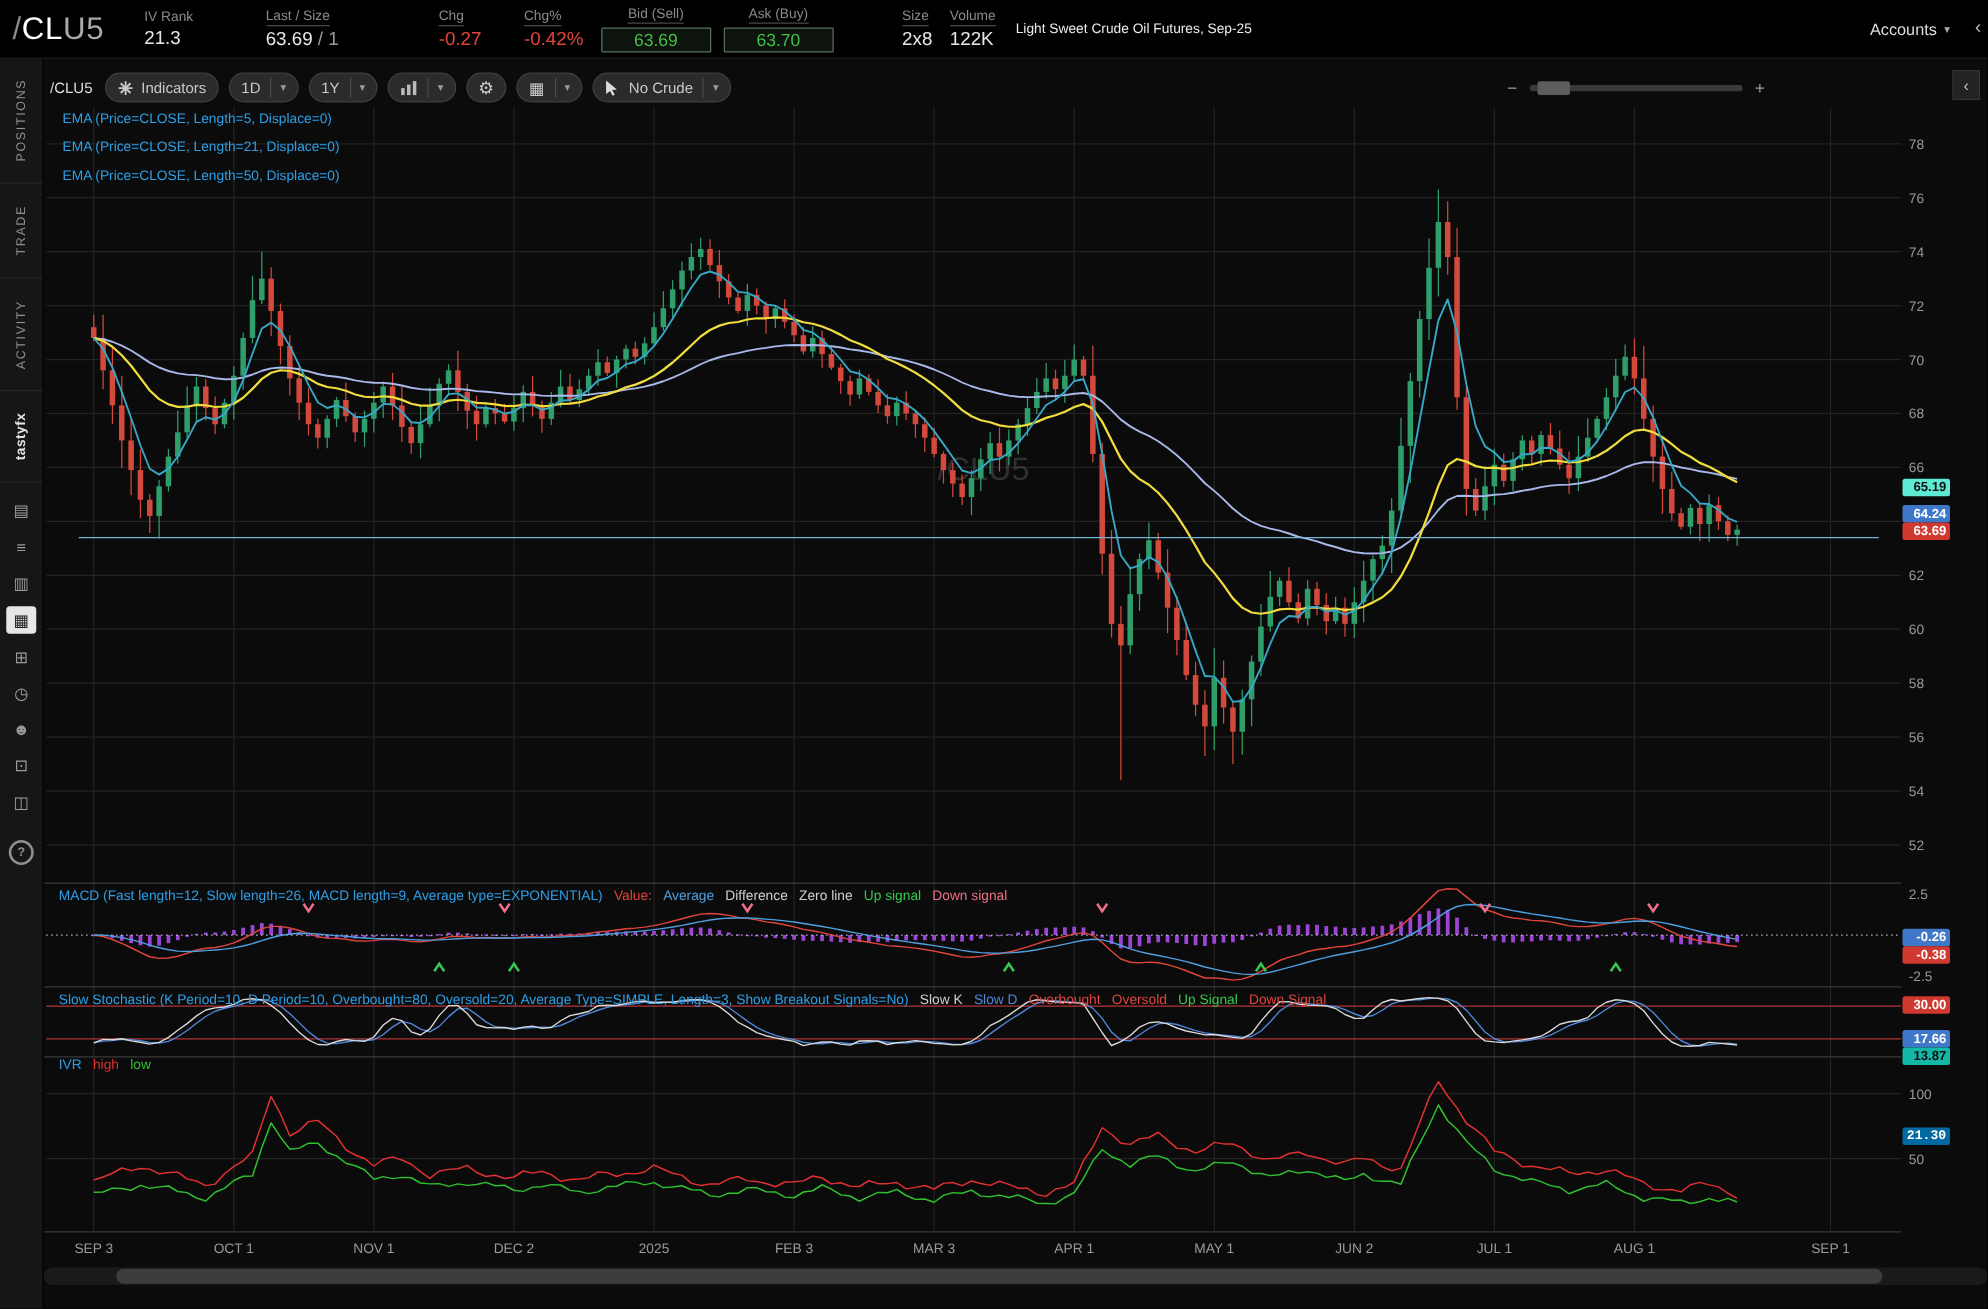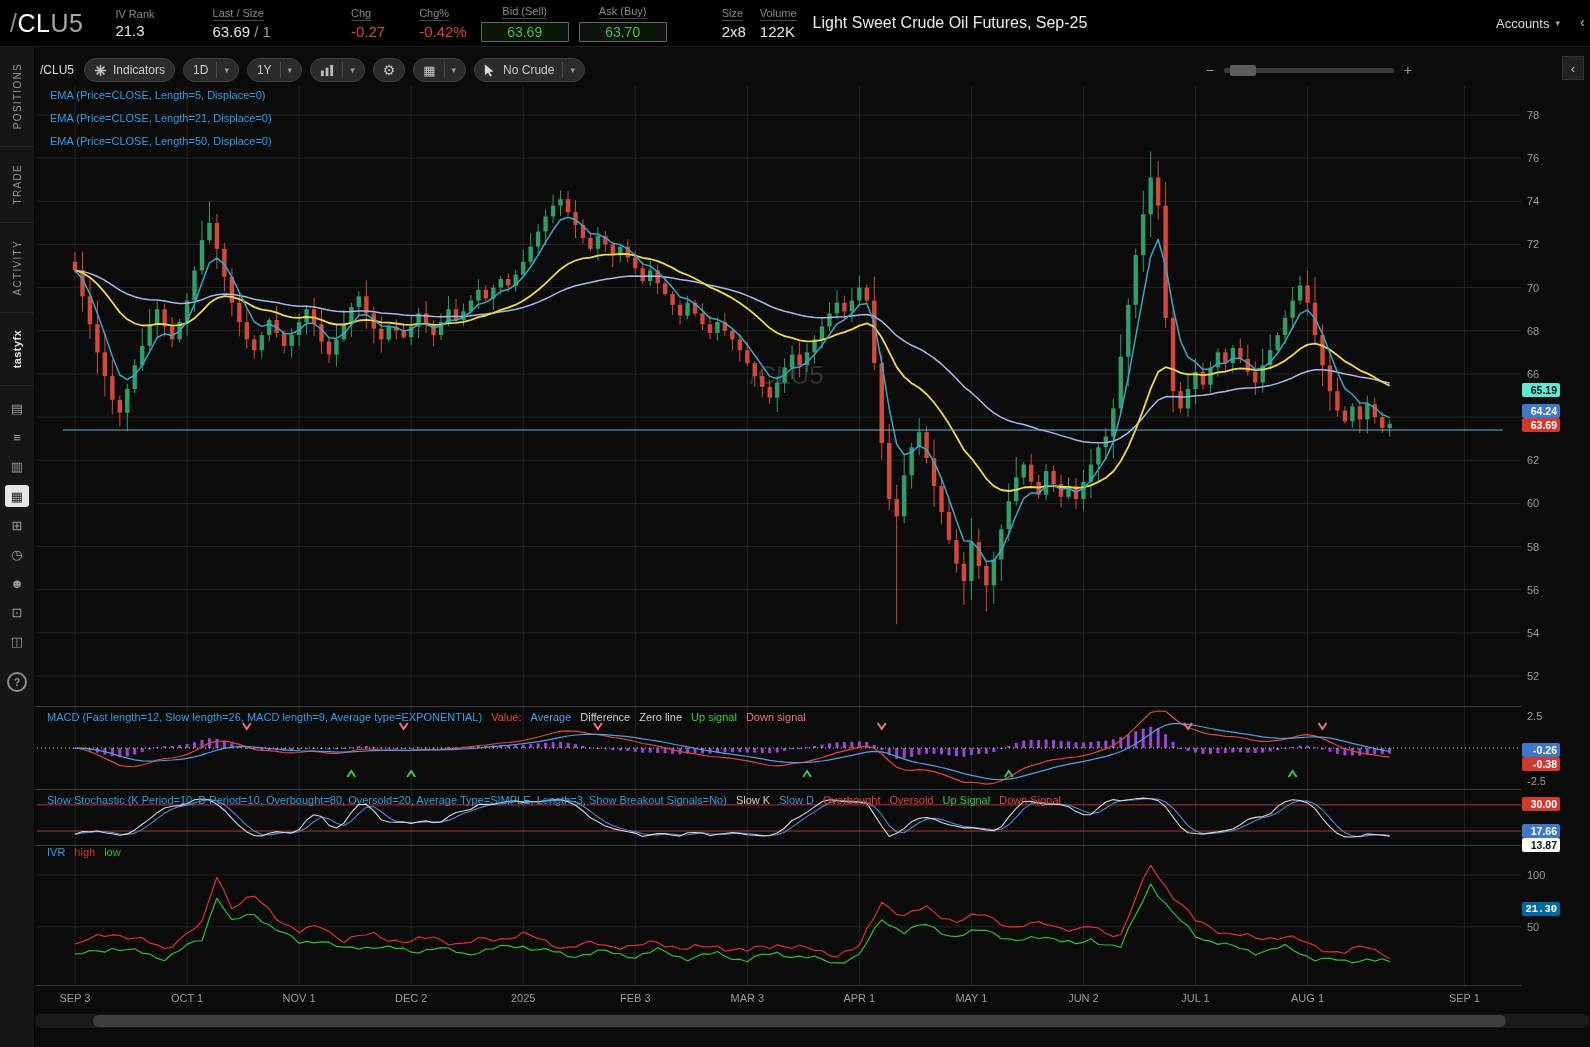--- a/index.html
+++ b/index.html
@@ -14,21 +14,21 @@
   .hf-label{font-size:11px;color:#8a8a8a;line-height:12px;}
   .hf-label.u{border-bottom:1px solid #474747;padding-bottom:1px;}
   .hf-value{font-size:15px;color:#e6e6e6;margin-top:3px;line-height:16px;}
   .hf-value .dim{color:#9a9a9a;}
   .hf.red .hf-value{color:#e0453c;}
   .hf.boxed{align-items:center;}
   .hf.boxed .hf-value{border:1px solid #59705a;background:#0d130d;color:#43bf4a;
         width:86px;text-align:center;padding:1px 0;font-size:14px;border-radius:1px;}
   .m32{margin-left:32px}.m58{margin-left:58px}.m80{margin-left:80px}.m34{margin-left:34px}
   .m14{margin-left:14px}.m10{margin-left:10px}.m55{margin-left:55px}
-  .desc{margin-left:16px;font-size:16px;color:#ececec;white-space:nowrap;}
+  .desc{margin-left:16px;font-size:11px;color:#ececec;white-space:nowrap;}
   .accounts{margin-left:auto;margin-right:30px;font-size:13px;color:#ddd;display:flex;
             align-items:center;gap:6px;cursor:pointer;}
   .accounts .caret{font-size:9px;color:#aaa;}
   .hdr-collapse{position:absolute;right:5px;top:13px;color:#bbb;font-size:15px;cursor:pointer;}
   
   .sidebar{position:absolute;left:0;top:46px;width:34px;bottom:0;background:#161616;
            border-right:1px solid #000;display:flex;flex-direction:column;align-items:center;z-index:4;}
   .vtab{width:100%;display:flex;justify-content:center;padding:17px 0;
         border-bottom:1px solid #242424;cursor:pointer;}
   .vtab span{writing-mode:vertical-rl;transform:rotate(180deg);font-size:10px;
@@ -885,15 +885,15 @@
     <div class="hthumb"></div>
   </div>
 
 <div class="badge" style="top: 383.401px; background: #5eead4; color: rgb(17, 17, 17);">65.19</div>
     <div class="badge" style="top: 403.9px; background: rgb(63, 120, 201); color: rgb(255, 255, 255);">64.24</div>
     <div class="badge" style="top: 417.9px; background: rgb(208, 57, 47); color: rgb(255, 255, 255);">63.69</div>
     <div class="badge" style="top: 743.38px; background: rgb(63, 120, 201); color: rgb(255, 255, 255);">-0.26</div>
     <div class="badge" style="top: 757.38px; background: rgb(208, 57, 47); color: rgb(255, 255, 255);">-0.38</div>
     <div class="badge" style="top: 796.9px; background: rgb(208, 57, 47); color: rgb(255, 255, 255);">30.00</div>
     <div class="badge" style="top: 824.08px; background: rgb(63, 120, 201); color: rgb(255, 255, 255);">17.66</div>
-    <div class="badge" style="top: 838.08px; background: #ffffff; color: rgb(17, 17, 17);">13.87</div>
+    <div class="badge" style="top: 838.08px; background: #14b8a6; color: rgb(17, 17, 17);">13.87</div>
     <div class="badge" style="top: 902px; background: #0369a1; color: rgb(255, 255, 255); font-family: Liberation Mono, monospace;">21.30</div>
   </div>
 
 </body></html>

